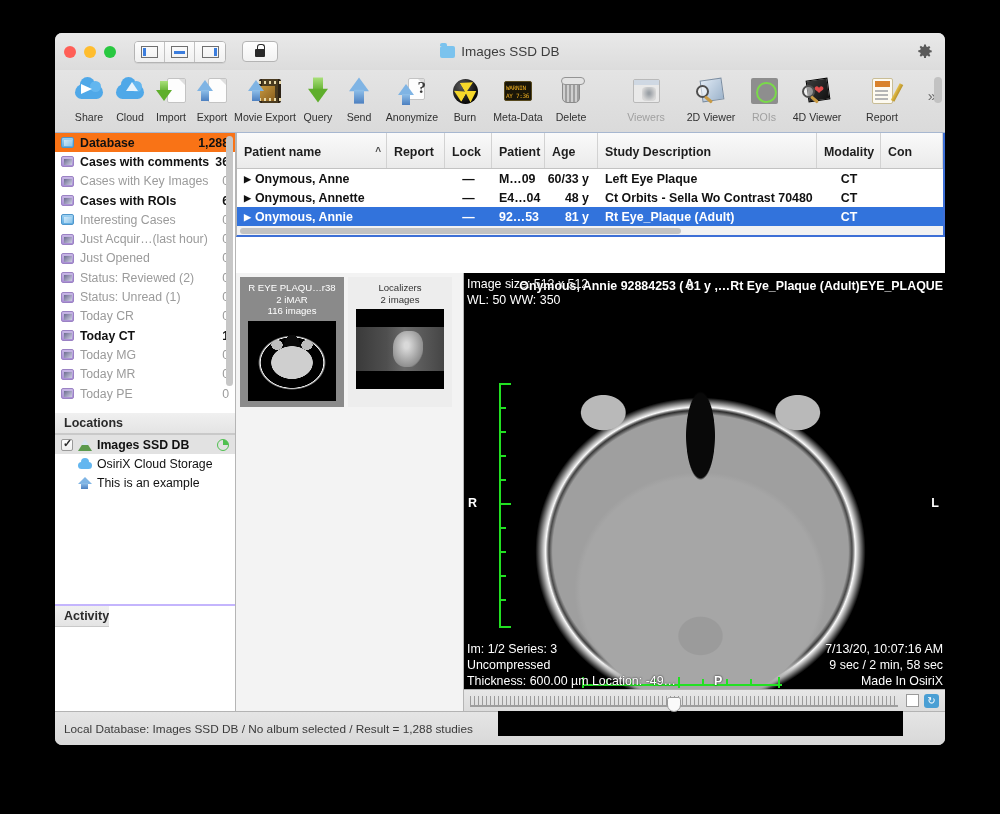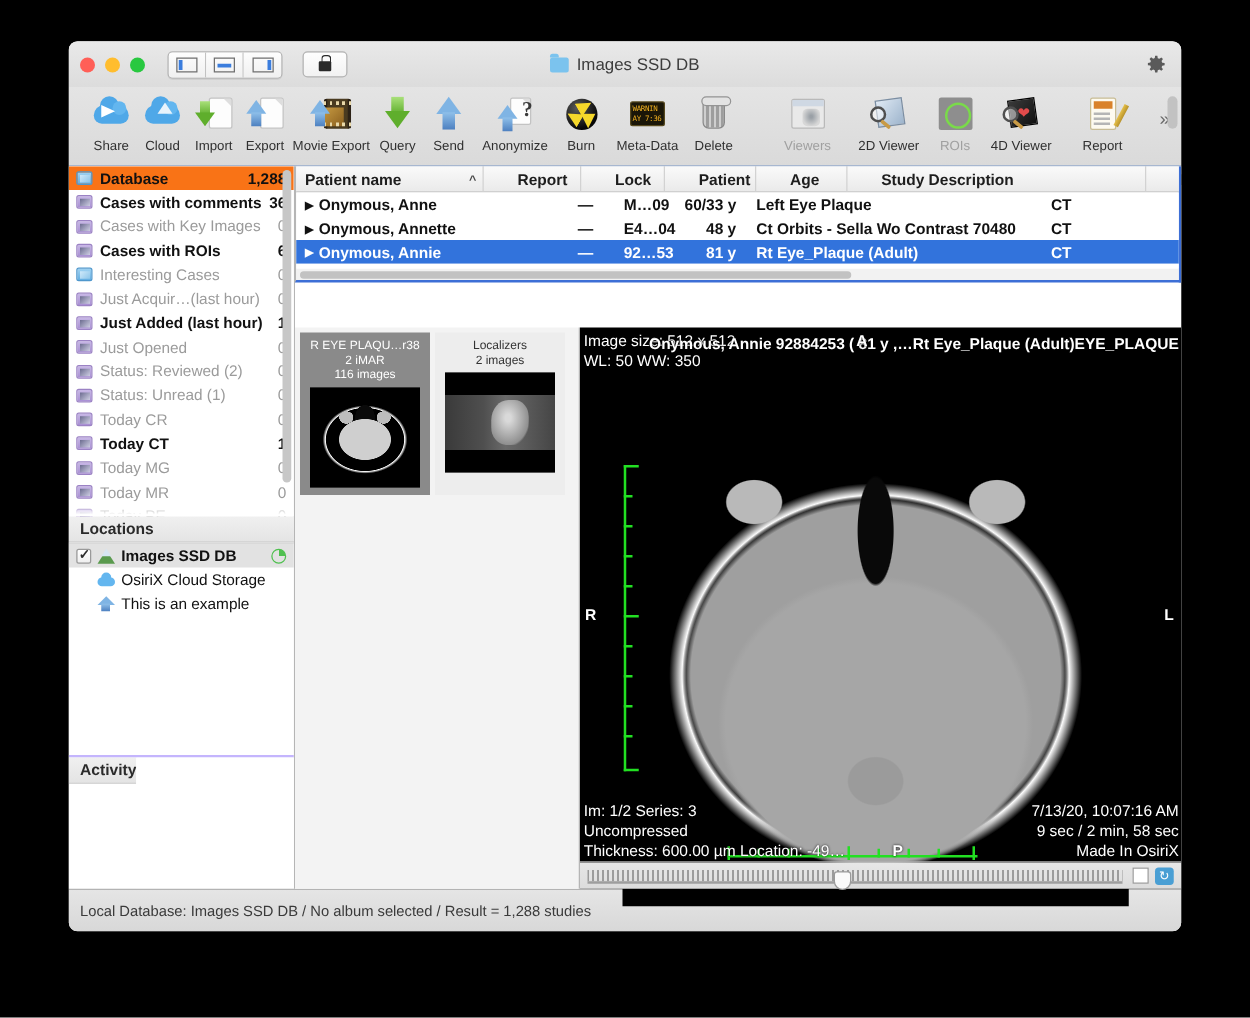--- a/index.html
+++ b/index.html
@@ -298,22 +298,22 @@
 
   #activity-pane { flex: 1 1 auto; background:#fff; border-top:2px solid #c4b5fd; display:flex; flex-direction:row;}
   #activity-body { flex:1 1 auto; background:#fff; }
 
   
   #right { flex: 1 1 auto; display: flex; flex-direction: column; min-width: 0; background:#fff;}
 
   
   #table-area { flex: 0 0 93px; display:flex; flex-direction:column;
     border: 2px solid #3d6fd6; border-left:1px solid #b5b5b5; border-top:none; background:#fff;}
-  #table-head { display:flex; height:21px; background:linear-gradient(180deg,#fafafa,#eaeaea);
-    border-bottom:1px solid #c2c2c2; flex:0 0 auto;gap:20px;}
+  #table-head { display:flex; height:36px; background:linear-gradient(180deg,#fafafa,#eaeaea);
+    border-bottom:1px solid #c2c2c2; flex:0 0 auto;}
   .th { font-size:12.4px; font-weight:bold; color:#1d1d1d; padding:2px 0 0 7px;
     border-right:1px solid #d2d2d2; display:flex; align-items:center; overflow:hidden; white-space:nowrap;}
   .th .sortarrow { margin-left:auto; margin-right:5px; font-size:10px; color:#4a4a4a;}
   .tr { display:flex; height:19px; font-size:12.4px; color:#111; align-items:center; font-weight:bold;}
   .tr.sel { background:#3273dc; color:#fff; }
   .td { padding-left:7px; overflow:hidden; white-space:nowrap; display:flex; align-items:center; height:100%;}
   .td.center { justify-content:center; padding-left:0; }
   .td.right { justify-content:flex-end; padding-right:9px; }
   .disc { font-size:9px; margin-right:4px; }
   .col-name { flex:0 0 150px; }
@@ -666,25 +666,20 @@
           <div class="alb-row dim">
             <span class="alb-ico folder"></span>
             <span class="alb-name">Interesting Cases</span>
             <span class="alb-count">0</span>
           </div>
           <div class="alb-row dim">
             <span class="alb-ico"></span>
             <span class="alb-name">Just Acquir…(last hour)</span>
             <span class="alb-count">0</span>
           </div>
-          <div class="alb-row bold">
-            <span class="alb-ico"></span>
-            <span class="alb-name">Just Added (last hour)</span>
-            <span class="alb-count">1</span>
-          </div>
           <div class="alb-row dim">
             <span class="alb-ico"></span>
             <span class="alb-name">Just Opened</span>
             <span class="alb-count">0</span>
           </div>
           <div class="alb-row dim">
             <span class="alb-ico"></span>
             <span class="alb-name">Status: Reviewed (2)</span>
             <span class="alb-count">0</span>
           </div>

